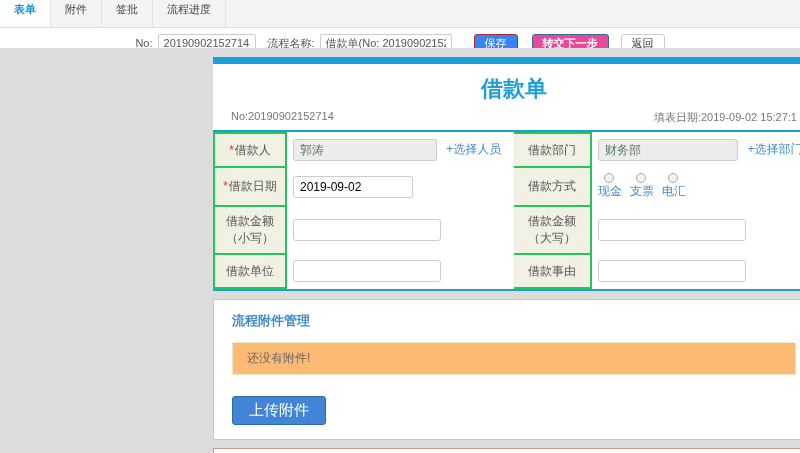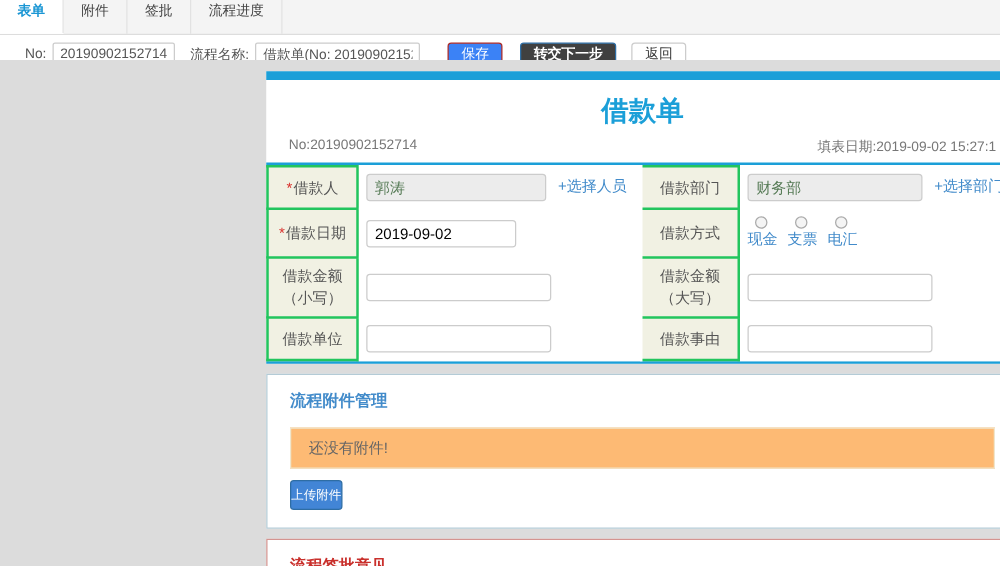--- a/index.html
+++ b/index.html
@@ -6,30 +6,30 @@
   html,body { width:800px; height:453px; overflow:hidden; background:#fff;
     font-family:"Liberation Sans","DejaVu Sans",sans-serif; font-size:12px; color:#333; }
 
   
   .tabbar { height:28px; background:#f4f4f4; border-bottom:1px solid #ddd; display:flex; }
   .tab { padding:0 14px; line-height:18px; font-size:11px; color:#444;
     border-right:1px solid #e2e2e2; cursor:pointer; }
   .tab.active { background:#fff; color:#1a96d4; font-weight:bold; border-bottom:1px solid #fff; }
 
   
-  .cmdbar { height:30px; background:#fff; display:flex; align-items:center; padding:0 20px; }
+  .cmdbar { height:30px; background:#fff; display:flex; align-items:center; padding:0 6px;justify-content:center; }
   .cmdbar label { font-size:11px; color:#555; margin-right:5px; }
   .cmdbar input { height:18px; border:1px solid #ccc; border-radius:2px; font-size:11px;
     padding:0 5px; color:#555; }
   .no-input { width:98px; }
   .name-input { width:132px; margin-right:18px; }
   .btn { display:inline-block; border-radius:3px; font-size:11px; line-height:16px;
     padding:0 10px; cursor:pointer; border:1px solid transparent; }
   .btn-save { background:#3b82f6; border-color:#ac2925; color:#fff; margin-left:4px; font-weight:normal; }
-  .btn-next { background:#404040; border-color:#2e6da4; color:#fff; margin-left:14px; font-weight:bold; }
+  .btn-next { background:#ec4899; border-color:#2e6da4; color:#fff; margin-left:14px; font-weight:bold; }
   .btn-back { background:#fff; border-color:#ccc; color:#333; margin-left:12px; }
 
   
   .workspace { position:absolute; top:48px; left:0; right:0; bottom:0; background:#dcdcdc; overflow:hidden; }
   .panel { margin:9px 0 0 213px; width:602px; }
 
   
   .form-card { background:#fff; border-bottom:2px solid #1b9fd8; }
   .panel-topbar { height:7px; background:#1b9fd8; }
   .form-title { text-align:center; color:#1b9fd8; font-size:22px; font-weight:bold; padding:10px 0 6px; }
@@ -51,22 +51,22 @@
     background:#f4f4f4; display:inline-block; margin-right:2px; }
 
   
   .card { background:#fff; margin-top:8px; padding:12px 18px 14px; }
   .card-attach { border:1px solid #b4cbd6; }
   .card-approve { border:1px solid #d49490; min-height:200px; }
   .card-title { font-size:13px; font-weight:bold; margin-bottom:12px; }
   .card-title.blue { color:#428bca; }
   .card-title.red { color:#c9302c; }
   .alert { background:#fdba74; border:1px solid #f0e6cc; padding:7px 14px; font-size:12px; color:#666; }
-  .btn-upload { background:#4285d6; border:1px solid #2e6da4; color:#fff; font-size:10px;
-    padding:4px 0; border-radius:3px; margin-top:9px; display:inline-block; cursor:pointer; }
+  .btn-upload { background:#4285d6; border:1px solid #2e6da4; color:#fff; font-size:15px;
+    padding:4px 16px; border-radius:3px; margin-top:21px; display:inline-block; cursor:pointer; }
 </style>
 </head>
 <body>
 
 <div class="tabbar">
   <div class="tab active">表单</div>
   <div class="tab">附件</div>
   <div class="tab">签批</div>
   <div class="tab">流程进度</div>
 </div>

